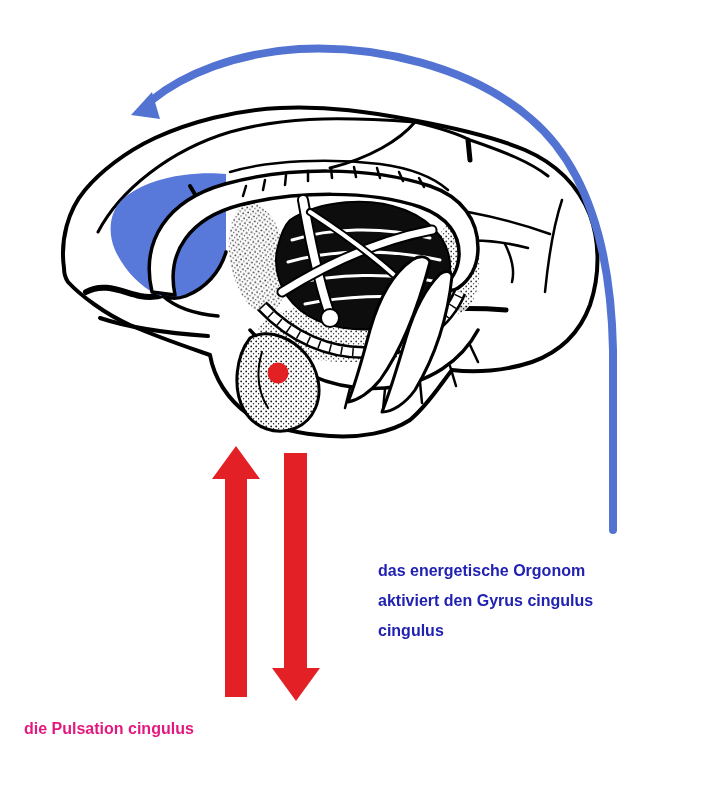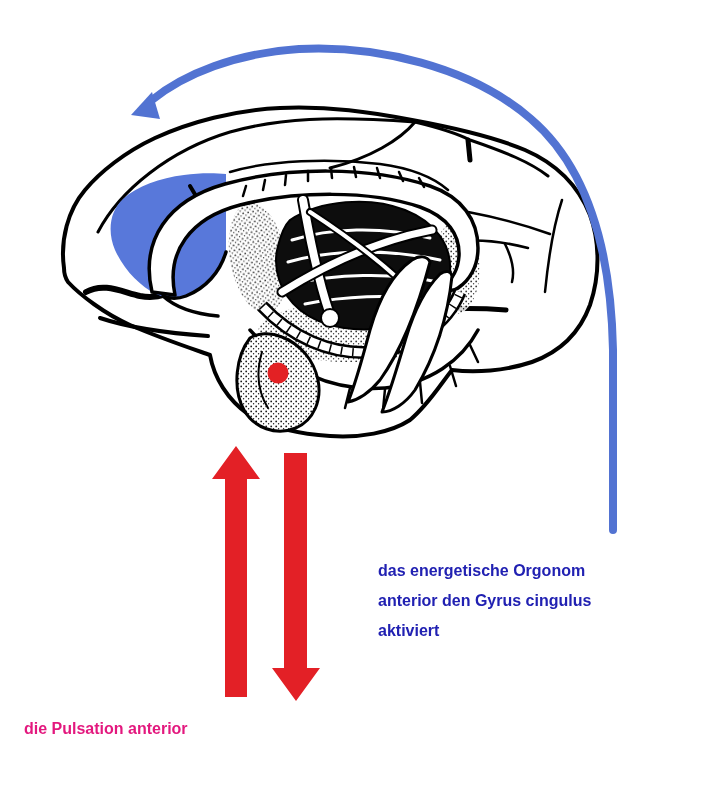--- a/index.html
+++ b/index.html
@@ -139,20 +139,20 @@
       <path fill="none" stroke-linecap="round" style="stroke:var(--flow-arrow-blue,#5273d2)" stroke-width="8" d="M 613 530 L 613 350 C 611 248 586 166 531 119 C 470 66 376 45 299 49 C 236 53 184 74 152 100"></path>
       <polygon points="131,115 152,92 160,119" style="fill:var(--flow-arrow-blue,#5273d2)"></polygon>
     </g>
 
     <polygon style="fill:var(--pulsation-arrow-red,#e32026)" points="236,446 260,479 247,479 247,697 225,697 225,479 212,479"></polygon>
     <polygon style="fill:var(--pulsation-arrow-red,#e32026)" points="296,701 272,668 284,668 284,453 307,453 307,668 320,668"></polygon>
   </svg>
 
   <div class="label label-orgonom">
     <div>das energetische Orgonom</div>
-    <div>anterior den Gyrus cingulus</div>
-    <div>aktiviert</div>
+    <div>aktiviert den Gyrus cingulus</div>
+    <div>cingulus</div>
   </div>
 
   <div class="label label-pulsation">
-    <div>die Pulsation anterior</div>
+    <div>die Pulsation cingulus</div>
   </div>
 </div>
 
 </body></html>

